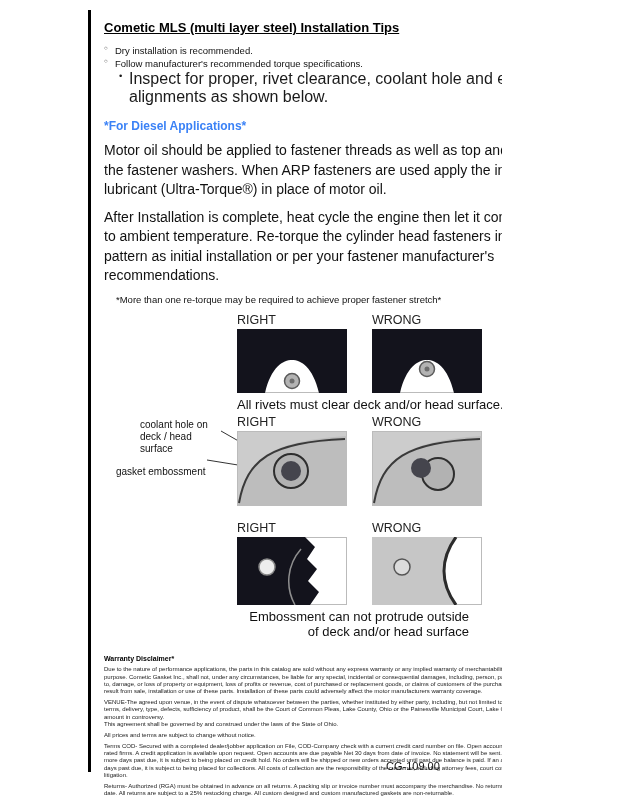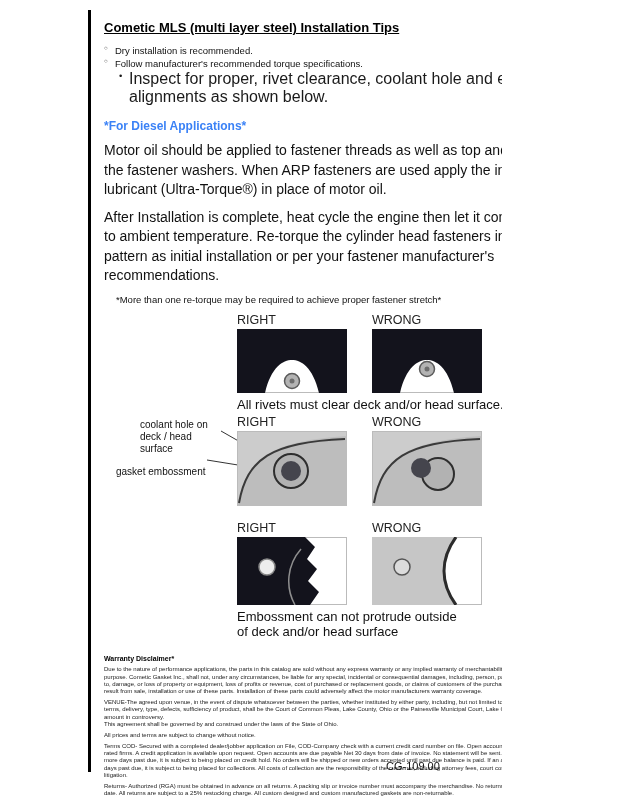--- a/index.html
+++ b/index.html
@@ -125,21 +125,21 @@
         </svg>
       </div>
       <div class="dg-img" style="left:268px; top:224px;">
         <svg width="110" height="68" viewBox="0 0 110 68">
           <rect x="0.5" y="0.5" width="109" height="67" fill="#ffffff" stroke="#bbbbbb"></rect>
           <path d="M0,0 H84 C68,22 68,46 84,68 H0 Z" fill="#c6c6c6"></path>
           <path d="M84,0 C68,22 68,46 84,68" fill="none" stroke="#2b2b2b" stroke-width="3"></path>
           <circle cx="30" cy="30" r="8" fill="#dcdcdc" stroke="#555" stroke-width="1.5"></circle>
         </svg>
       </div>
-      <div class="dg-caption" style="left:133px; top:296px; width:220px;">Embossment can not protrude outside of deck and/or head surface</div>
+      <div class="dg-caption" style="left:145px; top:296px; width:220px;text-align:right;">Embossment can not protrude outside of deck and/or head surface</div>
 
     </div>
 
     <div class="disclaimer">
       <div class="disclaimer-heading">Warranty Disclaimer*</div>
       <p>Due to the nature of performance applications, the parts in this catalog are sold without any express warranty or any implied warranty of merchantability or fitness for a particular purpose.  Cometic Gasket Inc., shall not, under any circumstances, be liable for any special, incidental or consequential damages, including, person, party or property, but not limited to, damage, or loss of property or equipment, loss of profits or revenue, cost of purchased or replacement goods, or claims of customers of the purchase, which may arise and/or result from sale, installation or use of these parts.  Installation of these parts could adversely affect the motor manufacturers warranty coverage.</p>
       <p>VENUE-The agreed upon venue, in the event of dispute whatsoever between the parties, whether instituted by either party, including, but not limited to, contract terms, payment terms, delivery, type, defects, sufficiency of product, shall be the Court of Common Pleas, Lake County, Ohio or the Painesville Municipal Court, Lake County, Ohio, depending on the amount in controversy.
 This agreement shall be governed by and construed under the laws of the State of Ohio.</p>
       <p>All prices and terms are subject to change without notice.</p>
       <p>Terms COD- Secured with a completed dealer/jobber application on File, COD-Company check with a current credit card number on file.  Open accounts may be established by well rated firms.  A credit application is available upon request.  Open accounts are due payable Net 30 days from date of invoice.  No statement will be sent.  If an account becomes 60 or more days past due, it is subject to being placed on credit hold.  No orders will be shipped or new orders accepted until past due balance is paid.  If an account becomes 90 or more days past due, it is subject to being placed for collections.  All costs of collection are the responsibility of the customer, including attorney fees, court costs, and other expenses of litigation.</p>

